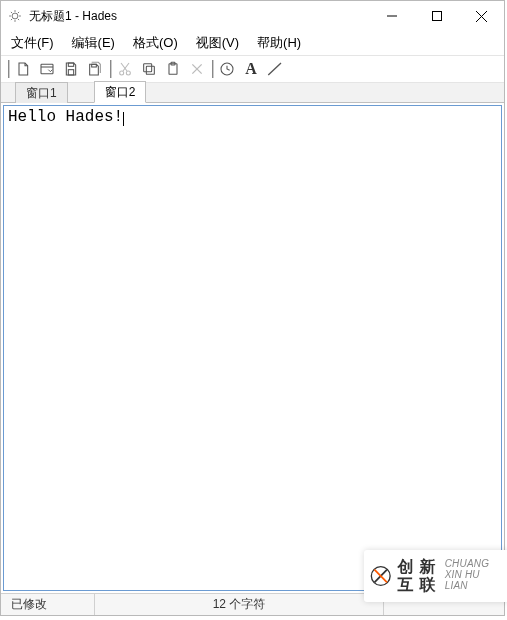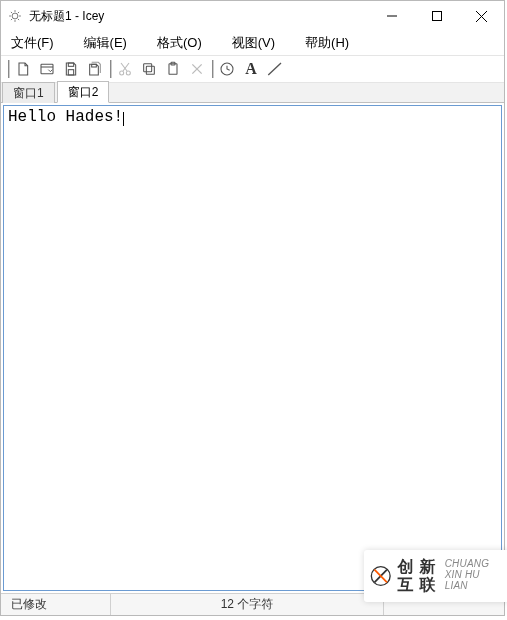--- a/index.html
+++ b/index.html
@@ -49,21 +49,21 @@
     color: #000;
   }
   .winbtn svg { stroke: #000; }
   
   .menubar {
     height: 24px;
     display: flex;
     align-items: center;
     background: #fff;
     padding: 0 6px;
-    gap: 22px;
+    gap: 10px;
     font-size: 13px;
   }
   .menu-item { padding: 2px 4px; }
   
   .toolbar {
     height: 28px;
     display: flex;
     align-items: center;
     background: #fff;
     border-top: 1px solid #e5e5e5;
@@ -88,38 +88,39 @@
   .letterA {
     font-weight: bold; font-size: 16px; font-family: "Times New Roman", serif;
     color: #333;
   }
   
   .tabbar {
     height: 20px;
     background: #f2f2f2;
     display: flex;
     align-items: flex-end;
-    padding-left: 1px;
+    padding-left: 14px;
     border-bottom: 1px solid #bfbfbf;
   }
   .tab {
     padding: 2px 10px 1px 10px;
     font-size: 12px;
     background: #f2f2f2;
     border: 1px solid #bfbfbf;
     border-bottom: none;
     margin-right: 2px;
     position: relative;
     top: 1px;
   }
   .tab.inactive { background: #ececec; color: #333; }
   .tab.active {
     background: #fff;
     border-bottom: 1px solid #fff;
     color: #000;
+    margin-left: 24px;
   }
   
   .editor-wrap {
     flex: 1;
     padding: 2px;
     background: #fff;
   }
   .editor {
     width: 100%; height: 100%;
     border: 1px solid #6b9bd2;
@@ -188,21 +189,21 @@
         <line x1="12" y1="2" x2="12" y2="5"></line>
           <line x1="12" y1="19" x2="12" y2="22"></line>
         <line x1="2" y1="12" x2="5" y2="12"></line>
           <line x1="19" y1="12" x2="22" y2="12"></line>
         <line x1="5" y1="5" x2="7" y2="7"></line>
           <line x1="17" y1="17" x2="19" y2="19"></line>
         <line x1="5" y1="19" x2="7" y2="17"></line>
           <line x1="17" y1="7" x2="19" y2="5"></line>
       </svg>
     </span>
-    <span class="title-text">无标题1 - Icey</span>
+    <span class="title-text">无标题1 - Hades</span>
     <div class="winbtns">
       <div class="winbtn">
         <svg width="10" height="10">
             <line x1="0" y1="5" x2="10" y2="5" stroke-width="1"></line>
           </svg>
       </div>
       <div class="winbtn">
         <svg width="10" height="10">
             <rect x="0.5" y="0.5" width="9" height="9" fill="none" stroke-width="1"></rect>
           </svg>
@@ -311,21 +312,21 @@
   <div class="tabbar">
     <div class="tab inactive">窗口1</div>
     <div class="tab active">窗口2</div>
   </div>
 
   <div class="editor-wrap">
     <div class="editor"><span>Hello Hades!</span><span class="caret"></span></div>
   </div>
 
   <div class="statusbar">
-    <div class="status-cell" style="width:110px">已修改</div>
+    <div class="status-cell" style="width:94px">已修改</div>
     <div class="status-cell center">12 个字符</div>
     <div class="status-cell right"></div>
   </div>
 
 </div>
 
 <div class="badge">
   <svg class="logo" viewBox="0 0 48 48">
     <circle cx="24" cy="24" r="21" fill="none" stroke="#333" stroke-width="3"></circle>
     <line x1="10" y1="38" x2="38" y2="10" stroke="#333" stroke-width="4"></line>

